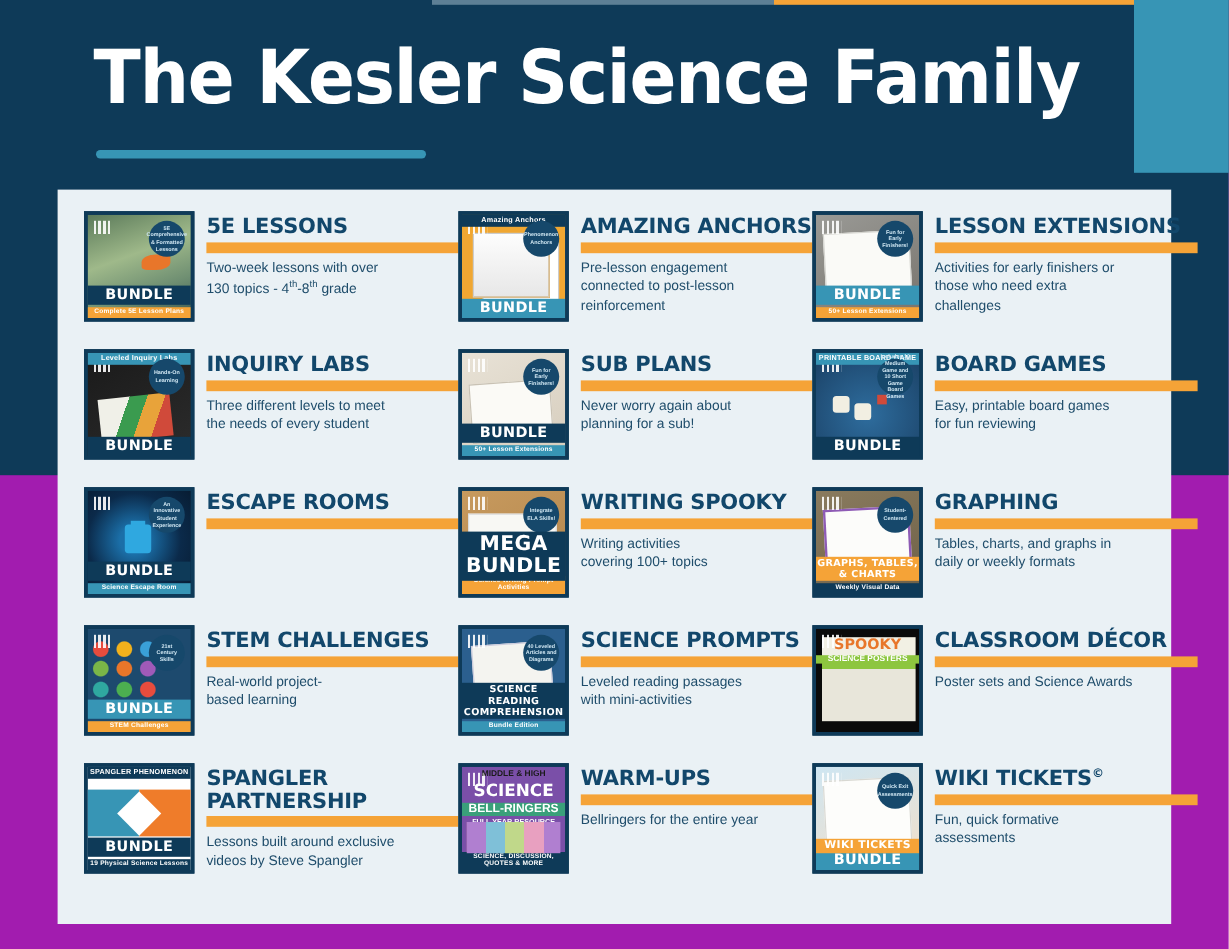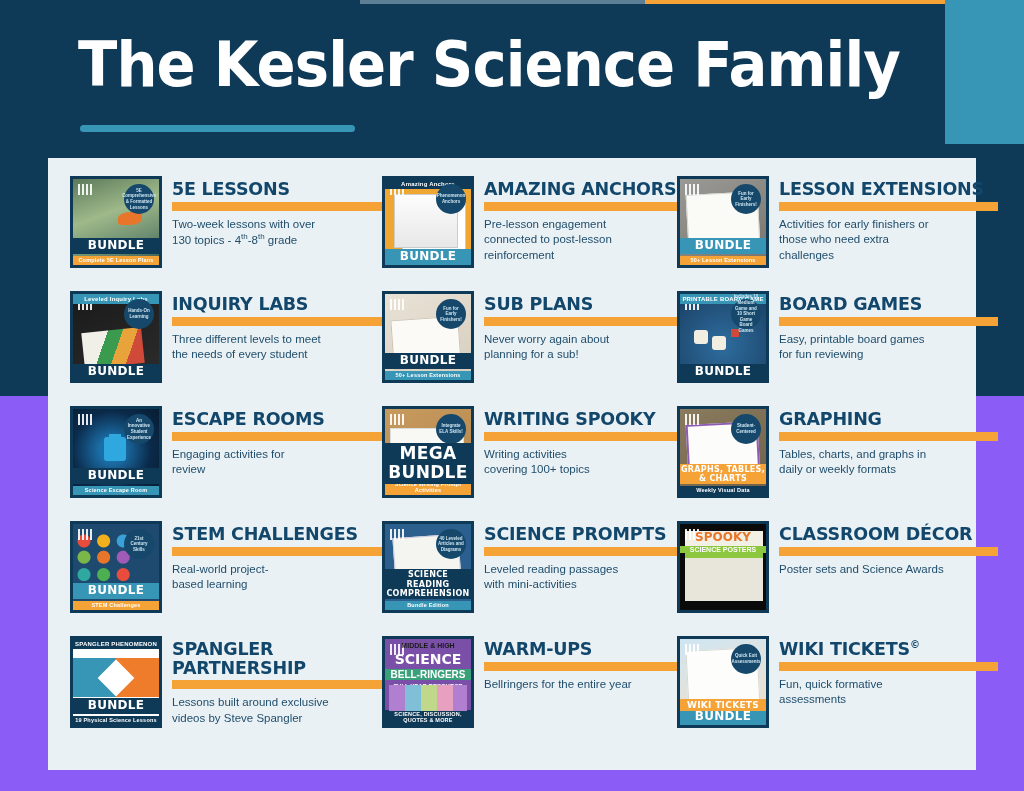--- a/index.html
+++ b/index.html
@@ -4,21 +4,21 @@
 <style>
   * { box-sizing: border-box; margin: 0; padding: 0; }
   html, body {
     width: 1024px; height: 791px;
     font-family: "Liberation Sans", sans-serif;
     overflow: hidden;
   }
   #poster {
     position: relative;
     width: 1024px; height: 791px;
-    background: #8b5cf6;
+    background: #a21caf;
   }
   
   .bg-navy {
     position: absolute; left: 0; top: 0;
     width: 1024px; height: 396px;
     background: #0e3a58;
   }
   .bg-top-strip-light {
     position: absolute; left: 360px; top: 0;
     width: 285px; height: 4px;
@@ -309,21 +309,20 @@
           <div class="thumb">
             <div class="art a-escape"></div>
             <div class="ks-logo"></div>
             <div class="badge">An Innovative Student Experience</div>
             <div class="subbanner teal">Science Escape Room</div>
             <div class="banner" style="bottom:11px;background:#0e3a58;font-size:12px;color:#fff">BUNDLE</div>
           </div>
           <div class="txt">
             <div class="item-title">ESCAPE ROOMS</div>
             <div class="rule"></div>
-            <div class="item-desc">Engaging activities for<br>review</div>
           </div>
         </div>
         <div class="item">
           <div class="thumb">
             <div class="art a-writing"></div>
             <div class="ks-logo"></div>
             <div class="badge">Integrate ELA Skills!</div>
             <div class="subbanner">Science Writing Prompt Activities</div>
             <div class="banner" style="bottom:11px;background:#0e3a58;font-size:17px;color:#fff">MEGA BUNDLE</div>
           </div>

